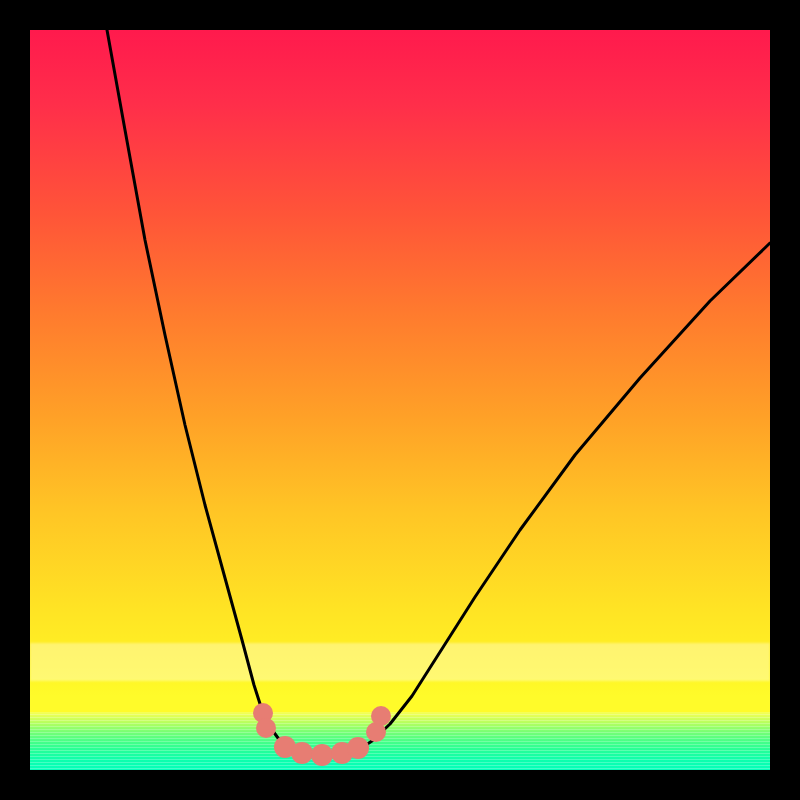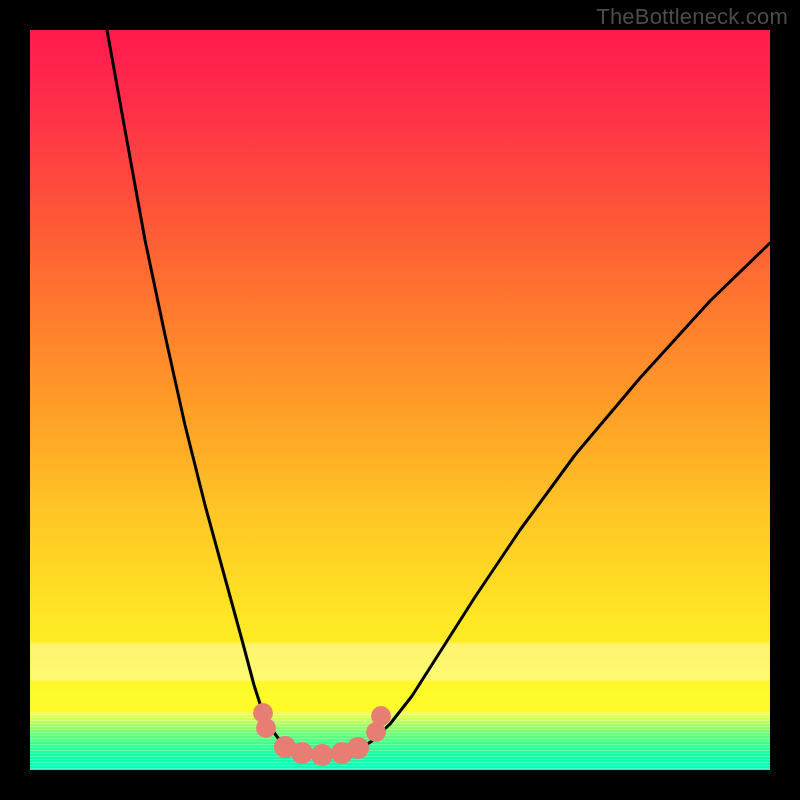--- a/index.html
+++ b/index.html
@@ -122,15 +122,14 @@
           <circle cx="272" cy="723" r="11" fill="#e77d73"></circle>
           <circle cx="292" cy="725" r="11" fill="#e77d73"></circle>
           <circle cx="312" cy="723" r="11" fill="#e77d73"></circle>
           <circle cx="328" cy="718" r="11" fill="#e77d73"></circle>
           <circle cx="346" cy="702" r="10" fill="#e77d73"></circle>
           <circle cx="351" cy="686" r="10" fill="#e77d73"></circle>
         </g>
     </svg>
   </div>
 
-  <div class="watermark">TheBottleneck.com</div>
 
 </div>
 
 </body></html>

